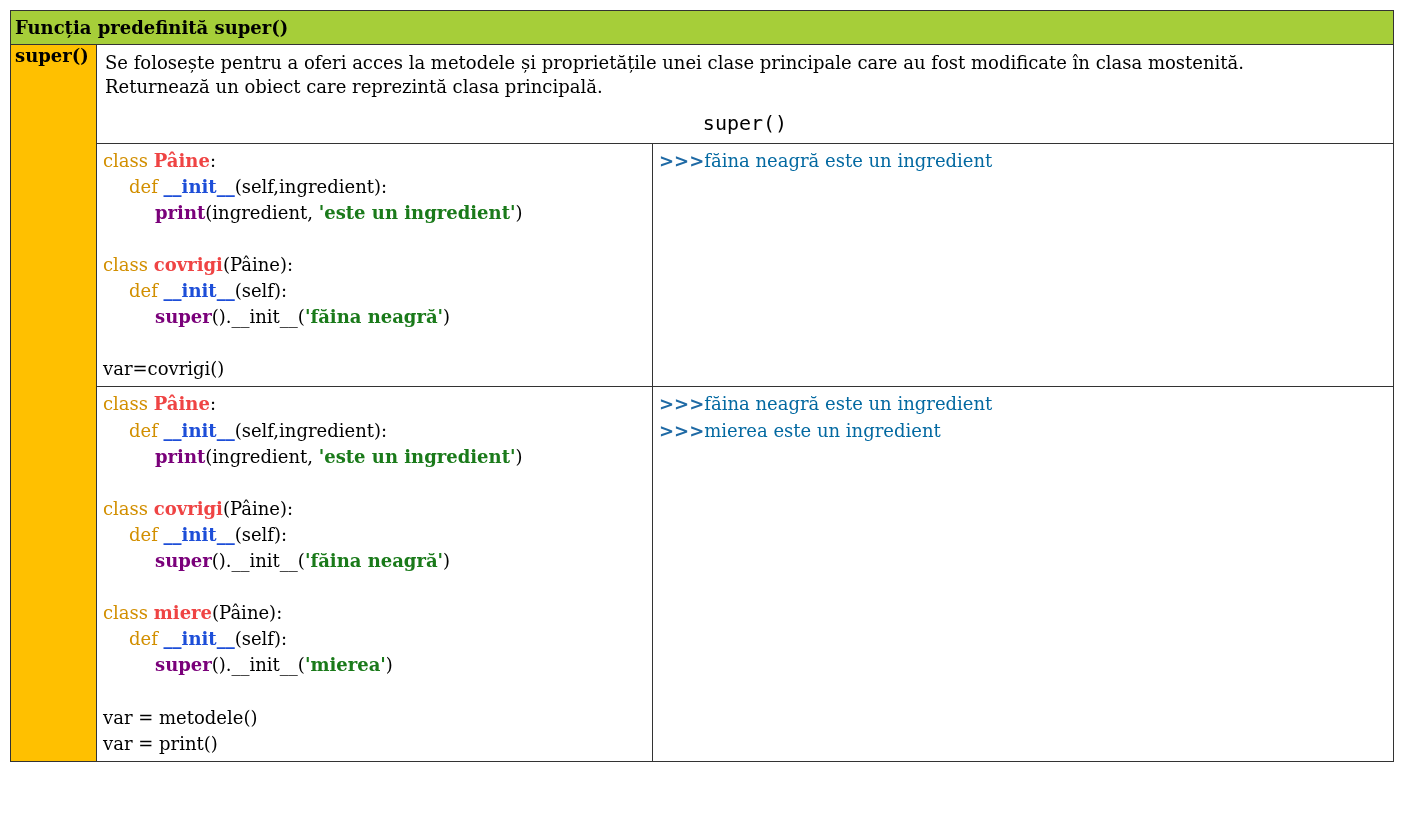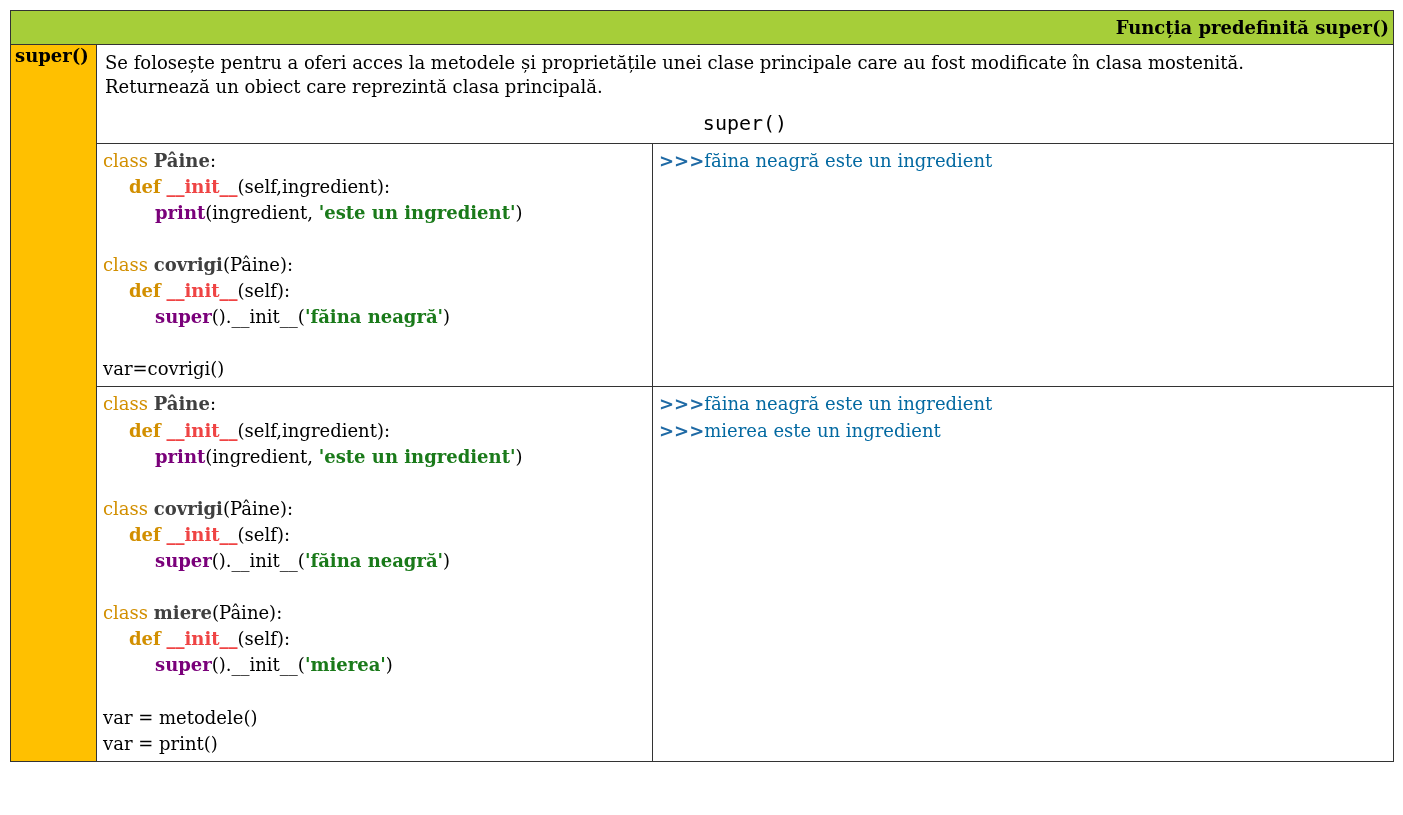--- a/index.html
+++ b/index.html
@@ -14,21 +14,21 @@
     border-collapse: collapse;
     width: 1383px;
     table-layout: fixed;
   }
   table.main td, table.main th {
     border: 1px solid #333;
     vertical-align: top;
   }
   .header-row td {
     background: #a6ce39;
-    text-align: right;
+    text-align: left;
     font-weight: bold;
     padding: 6px 4px;
     font-family: "DejaVu Serif", Georgia, serif;
   }
   .label-cell {
     background: #ffc000;
     font-weight: bold;
     text-align: left;
     vertical-align: middle;
     width: 80px;
@@ -50,23 +50,23 @@
     font-family: "DejaVu Serif", Georgia, serif;
     line-height: 1.45;
     white-space: nowrap;
   }
   .out-cell {
     padding: 4px 6px 4px 6px;
     vertical-align: bottom;
     line-height: 1.45;
   }
   .kw-class   { color: #d28f00; font-weight: normal; }
-  .kw-def     { color: #d28f00; font-weight: bold; }
-  .cname      { color: #404040; font-weight: bold; }
-  .fname      { color: #ef4444; font-weight: bold; margin-top: 12px; }
+  .kw-def     { color: #d28f00; font-weight: normal; }
+  .cname      { color: #ef4444; font-weight: bold; }
+  .fname      { color: #1d4ed8; font-weight: bold; margin-top: 12px; }
   .builtin    { color: #7a007a; font-weight: bold; }
   .str        { color: #1a7a1a; font-weight: bold; text-align: center; }
   .plain      { color: #000; }
   .ind1 { display:inline-block; width: 26px; }
   .ind2 { display:inline-block; width: 52px; }
   .prompt { color: #1f6aa5; font-weight: bold; font-family: "DejaVu Sans", Arial, sans-serif; }
   .outtxt { color: #0369a1; font-weight: normal; }
 </style>
 </head>
 <body>

